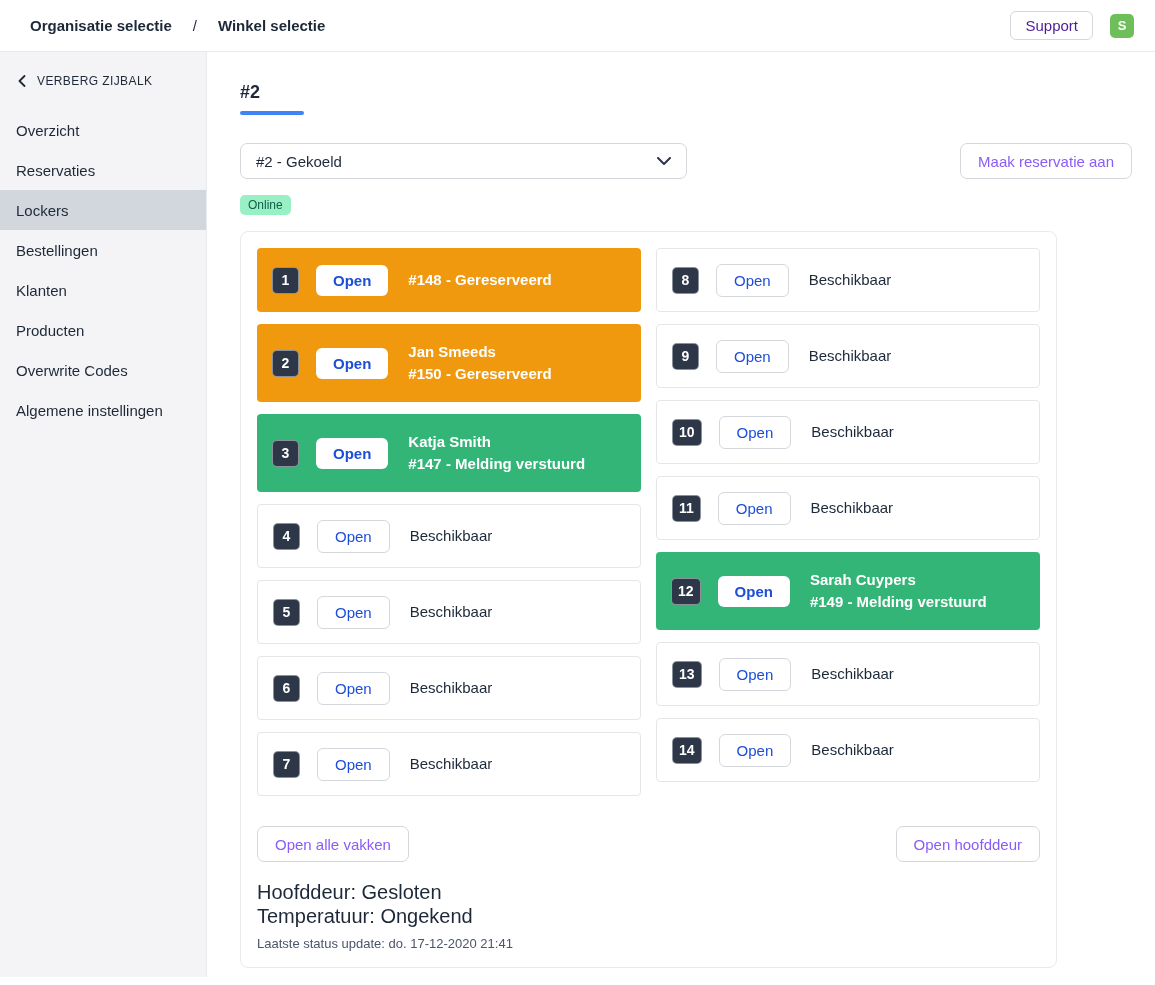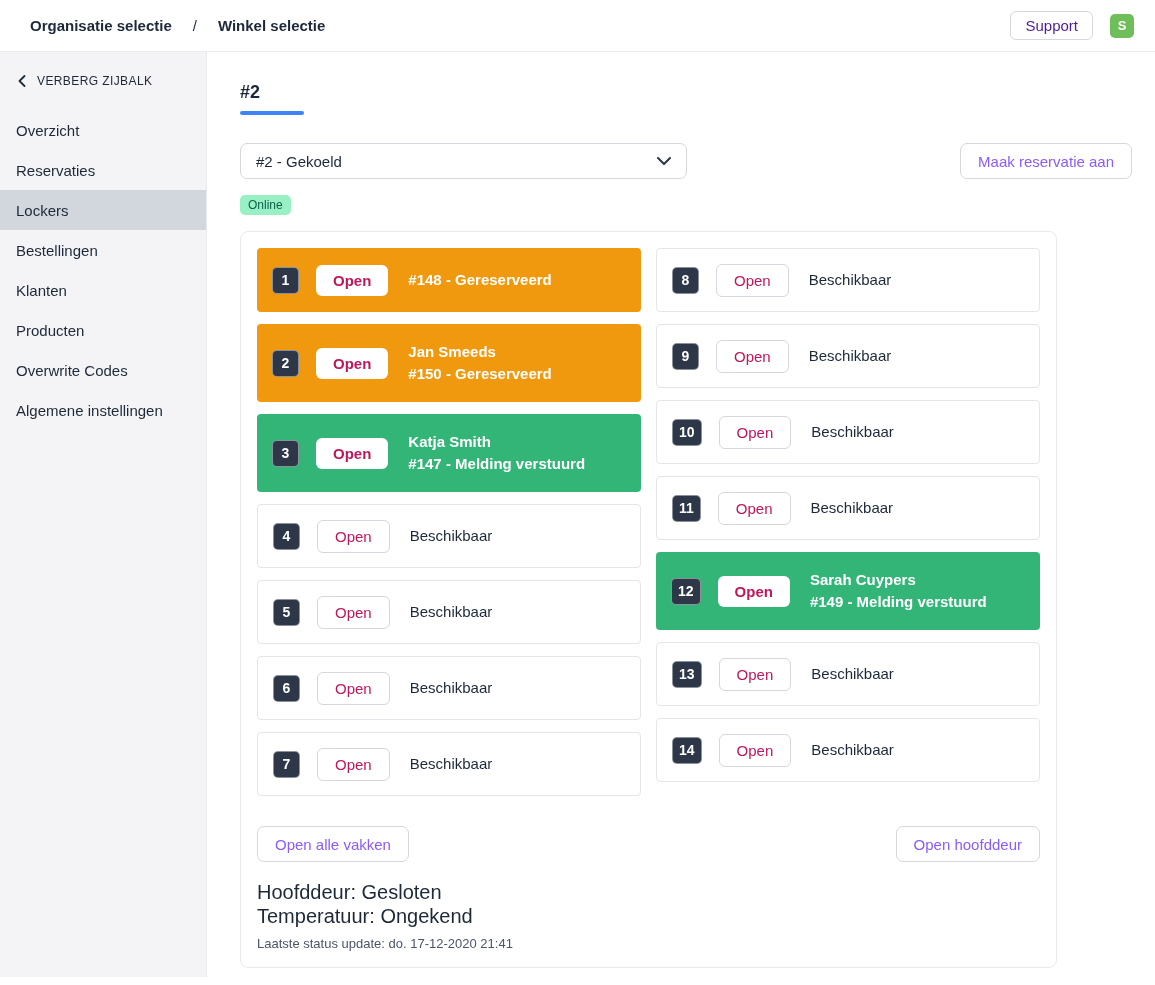--- a/index.html
+++ b/index.html
@@ -86,21 +86,21 @@
   .locker-row.reserved  { background:#f0990f; color:#fff; }
   .locker-row.notified  { background:#34b578; color:#fff; }
 
   .num-badge {
     min-width:27px; height:27px; padding:0 6px; background:#2d3748;
     border:1px solid rgba(255,255,255,0.45); border-radius:5px;
     color:#fff; font-size:14px; font-weight:700;
     display:flex; align-items:center; justify-content:center; flex-shrink:0;
   }
   .open-btn {
-    margin-left:17px; background:#fff; color:#be185d; font-size:15px;
+    margin-left:17px; background:#fff; color:#1d4ed8; font-size:15px;
     padding:7px 17px; border-radius:6px; border:1px solid #fff;
     cursor:pointer; font-family:inherit; flex-shrink:0;
   }
   .available .open-btn { border:1px solid #d4d7dc; font-weight:400; }
   .reserved .open-btn, .notified .open-btn { border:none; font-weight:700; }
   .row-label { margin-left:20px; font-size:15px; line-height:22px; }
   .reserved .row-label, .notified .row-label { font-weight:700; }
 
   .card-actions { display:flex; justify-content:space-between; margin-top:30px; }
   .status-block { margin-top:18px; }

